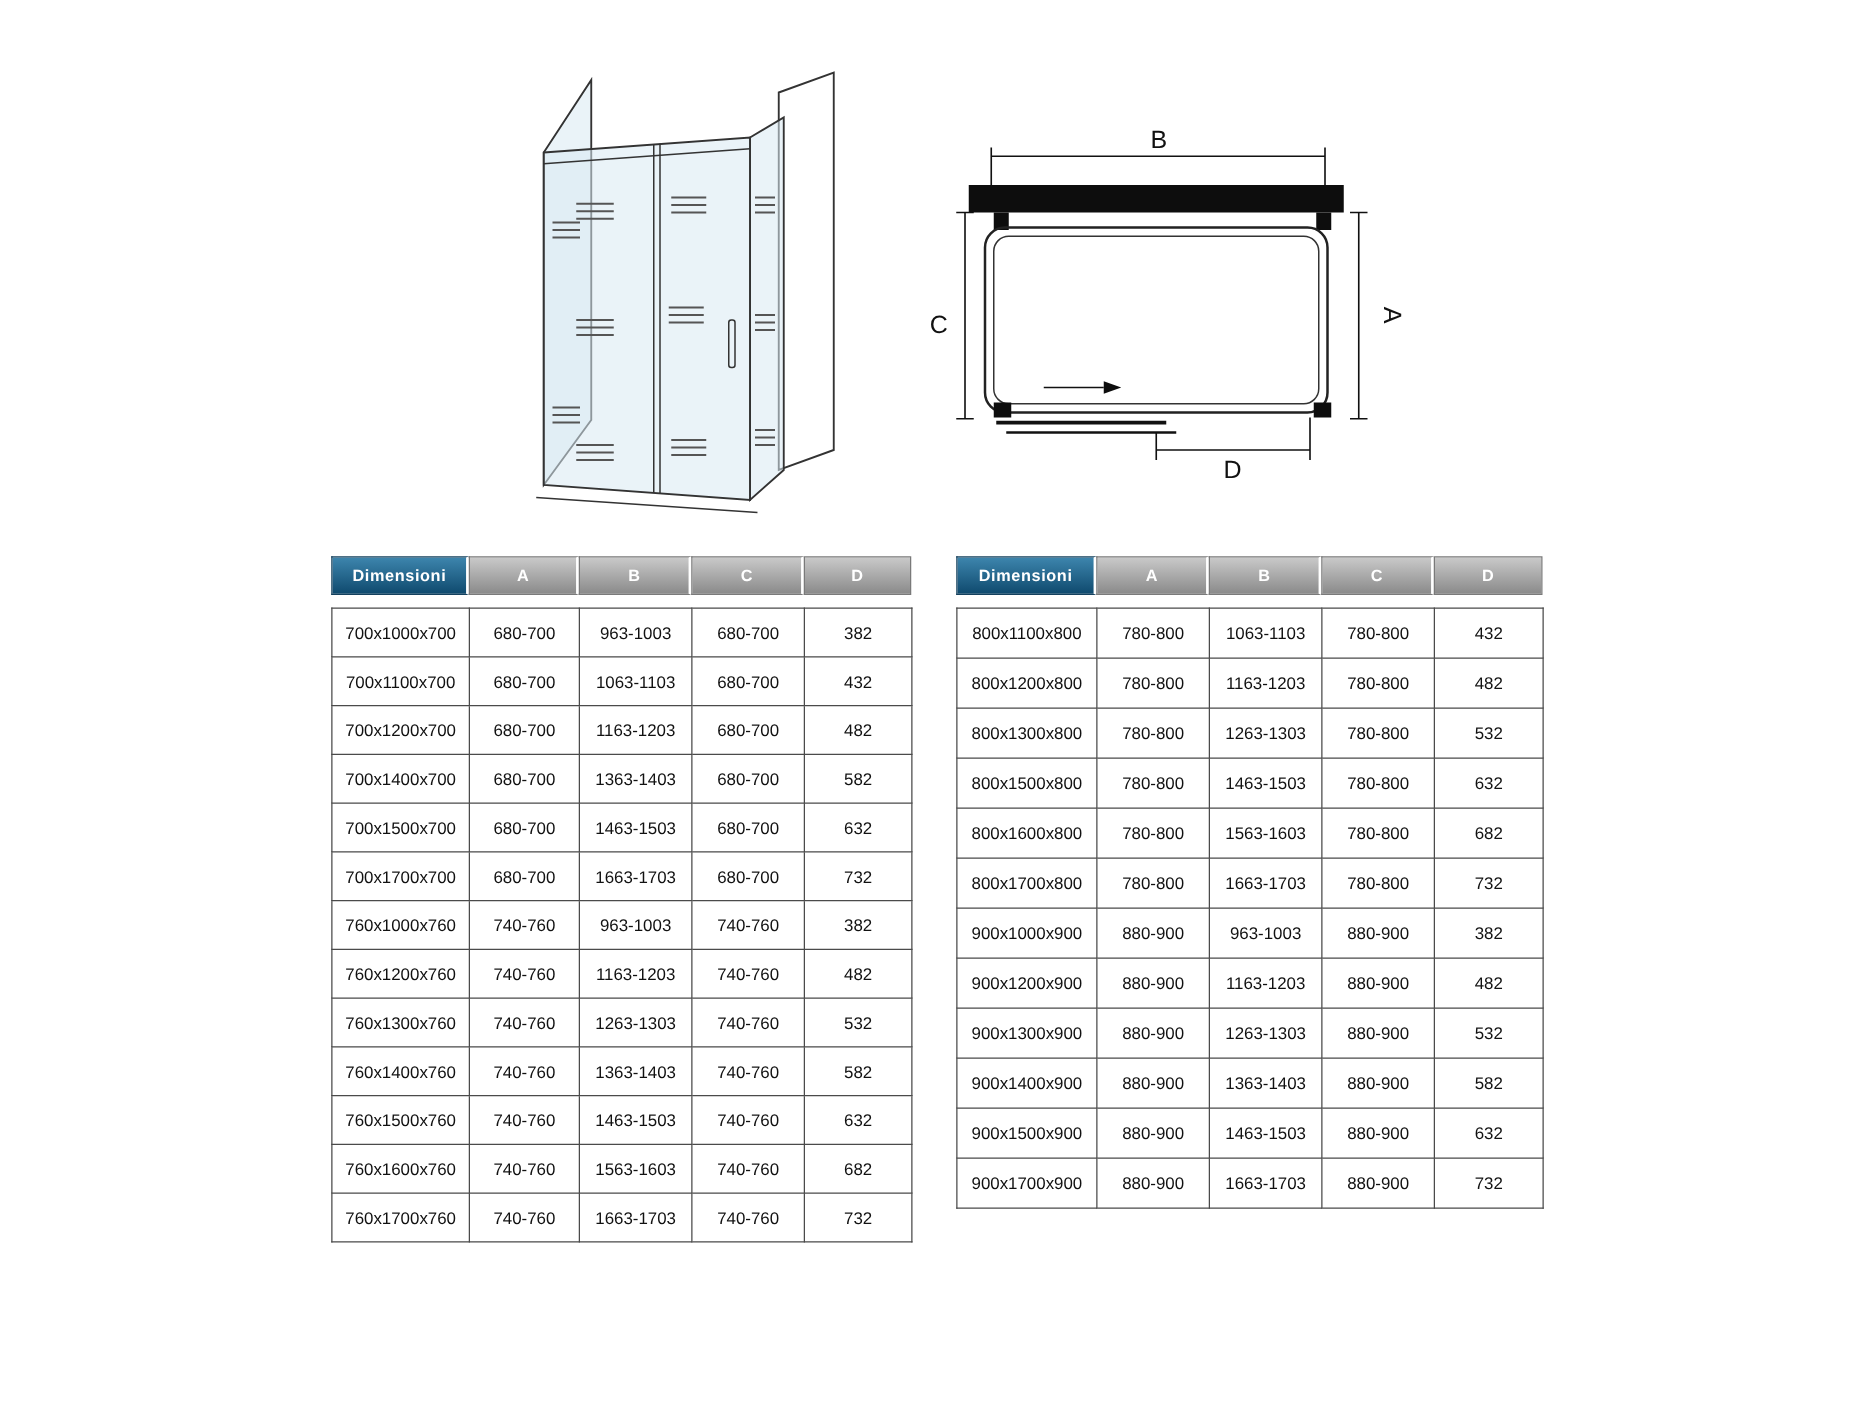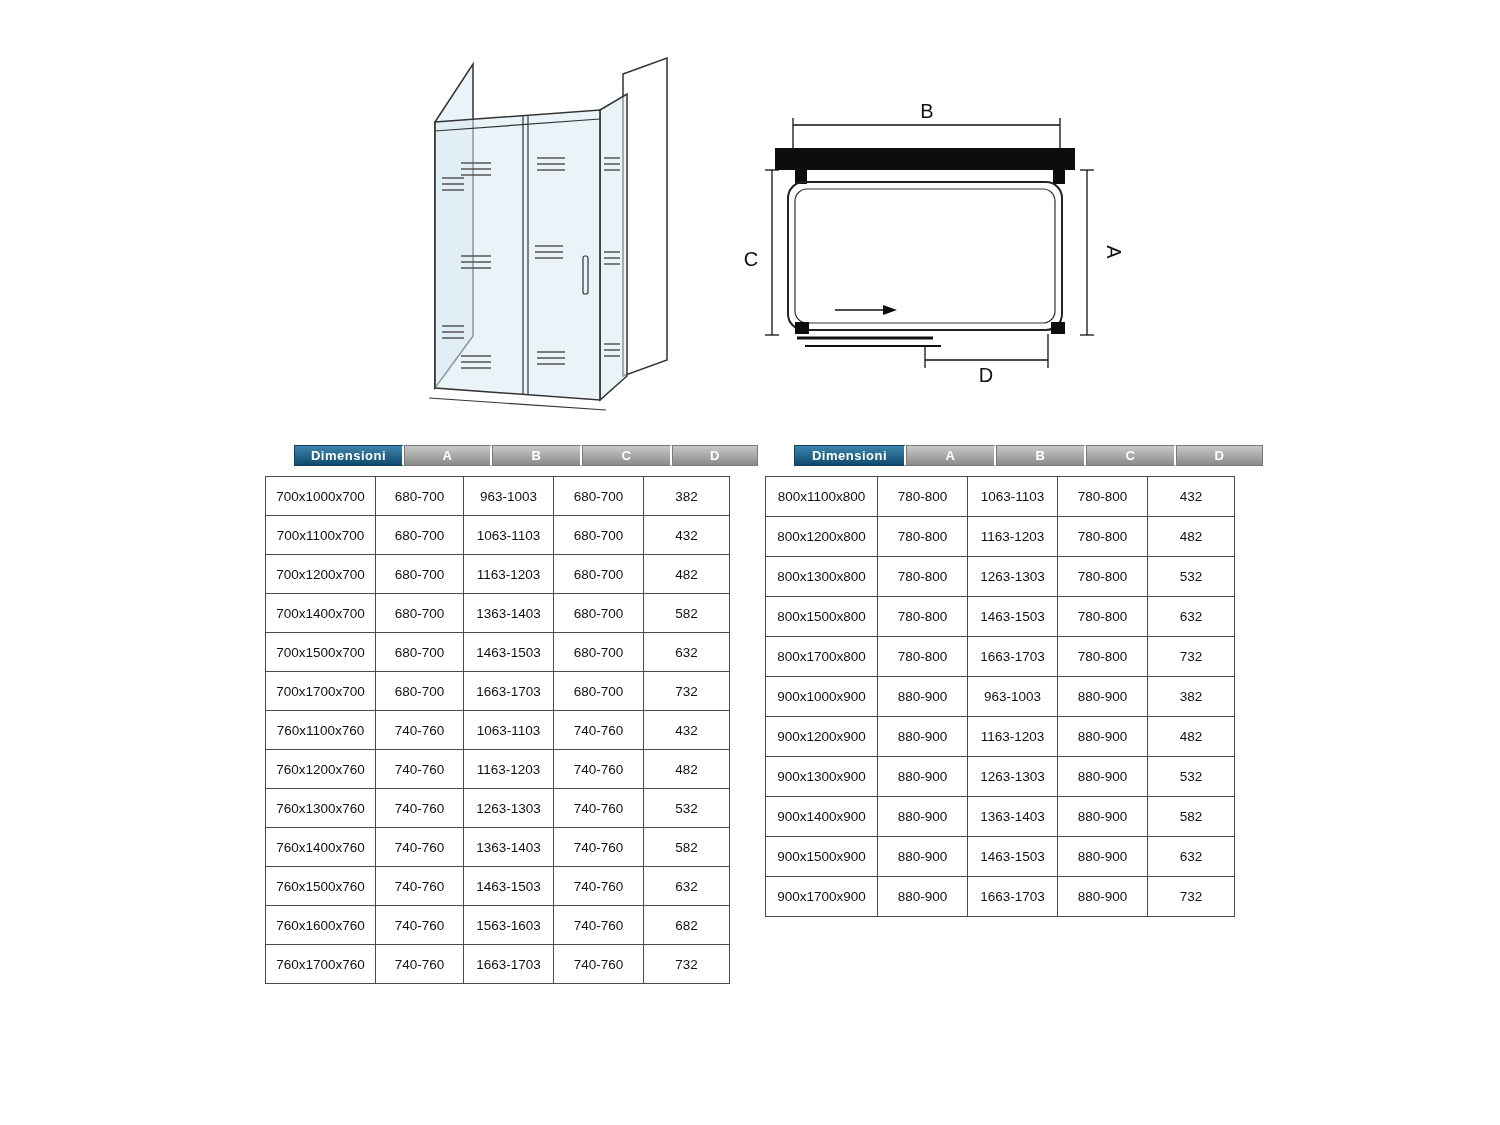--- a/index.html
+++ b/index.html
@@ -19,21 +19,21 @@
   .ln{stroke:var(--line);stroke-width:1.2;fill:none;}
   .ln2{stroke:#222;stroke-width:2;fill:none;}
   .vent{stroke:#555;stroke-width:1.6;fill:none;}
   .dim{stroke:#111;stroke-width:1.3;fill:none;}
   .solid{fill:#0d0d0d;stroke:none;}
   .dimtext{font-family:"Liberation Sans",sans-serif;font-size:20px;fill:#111;}
 
   .tbl{position:absolute;}
   .tbl-left{left:265px;top:445px;}
   .tbl-right{left:765px;top:445px;}
-  .tbl-header{display:flex;height:21px;margin-bottom:10px;margin-left:29px;}
+  .tbl-header{display:flex;height:31px;margin-bottom:10px;}
   .hcell{flex:0 0 auto;display:flex;align-items:center;justify-content:center;
     color:#fff;font-weight:bold;font-size:13px;letter-spacing:.5px;box-sizing:border-box;
     background:linear-gradient(180deg,var(--header-gray-light),var(--header-gray-dark));
     border:1px solid #7a7a7a;border-right:2px solid #fff;}
   .hcell:last-child{border-right:1px solid #7a7a7a;}
   .hcell.hdim{background:linear-gradient(180deg,var(--header-blue-light),var(--header-blue-dark));border-color:#14415e;border-right:2px solid #fff;}
   table.dim-table{border-collapse:collapse;table-layout:fixed;}
   table.dim-table td{border:1px solid #4a4a4a;text-align:center;vertical-align:middle;
     font-size:13.5px;color:#111;height:38px;padding:0 2px;background:#fff;}
   .tall table.dim-table td{height:39px;}
@@ -150,25 +150,25 @@
             <td>632</td>
           </tr>
           <tr>
             <td>700x1700x700</td>
             <td>680-700</td>
             <td>1663-1703</td>
             <td>680-700</td>
             <td>732</td>
           </tr>
           <tr>
-            <td>760x1100x760</td>
-            <td>740-760</td>
-            <td>1063-1103</td>
-            <td>740-760</td>
-            <td>432</td>
+            <td>760x1000x760</td>
+            <td>740-760</td>
+            <td>963-1003</td>
+            <td>740-760</td>
+            <td>382</td>
           </tr>
           <tr>
             <td>760x1200x760</td>
             <td>740-760</td>
             <td>1163-1203</td>
             <td>740-760</td>
             <td>482</td>
           </tr>
           <tr>
             <td>760x1300x760</td>
@@ -248,20 +248,27 @@
             <td>532</td>
           </tr>
           <tr>
             <td>800x1500x800</td>
             <td>780-800</td>
             <td>1463-1503</td>
             <td>780-800</td>
             <td>632</td>
           </tr>
           <tr>
+            <td>800x1600x800</td>
+            <td>780-800</td>
+            <td>1563-1603</td>
+            <td>780-800</td>
+            <td>682</td>
+          </tr>
+          <tr>
             <td>800x1700x800</td>
             <td>780-800</td>
             <td>1663-1703</td>
             <td>780-800</td>
             <td>732</td>
           </tr>
           <tr>
             <td>900x1000x900</td>
             <td>880-900</td>
             <td>963-1003</td>

